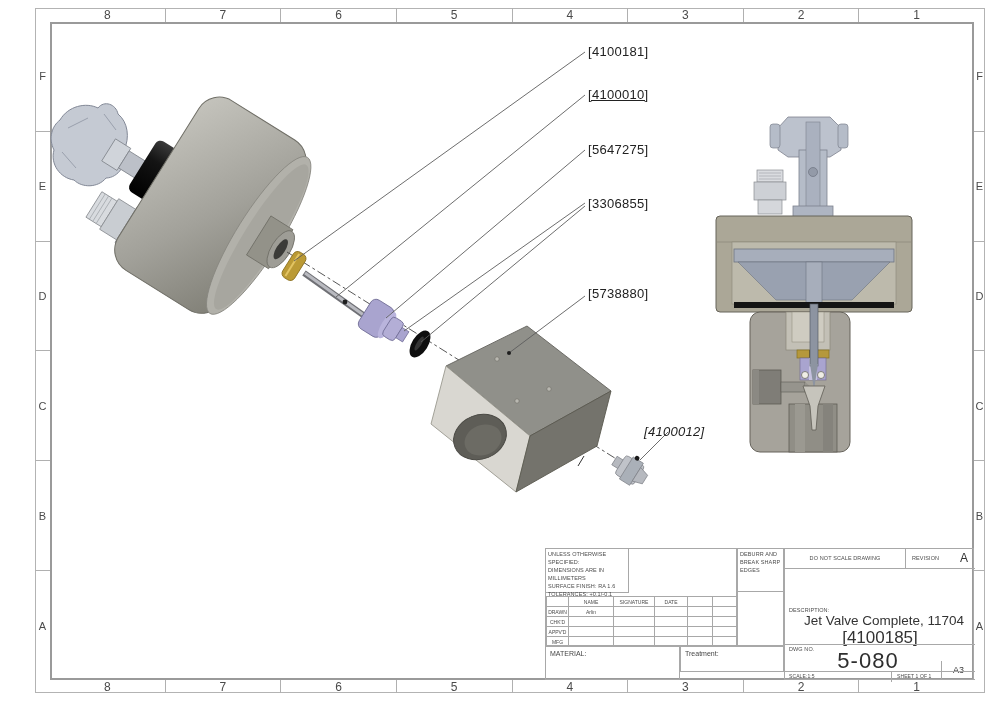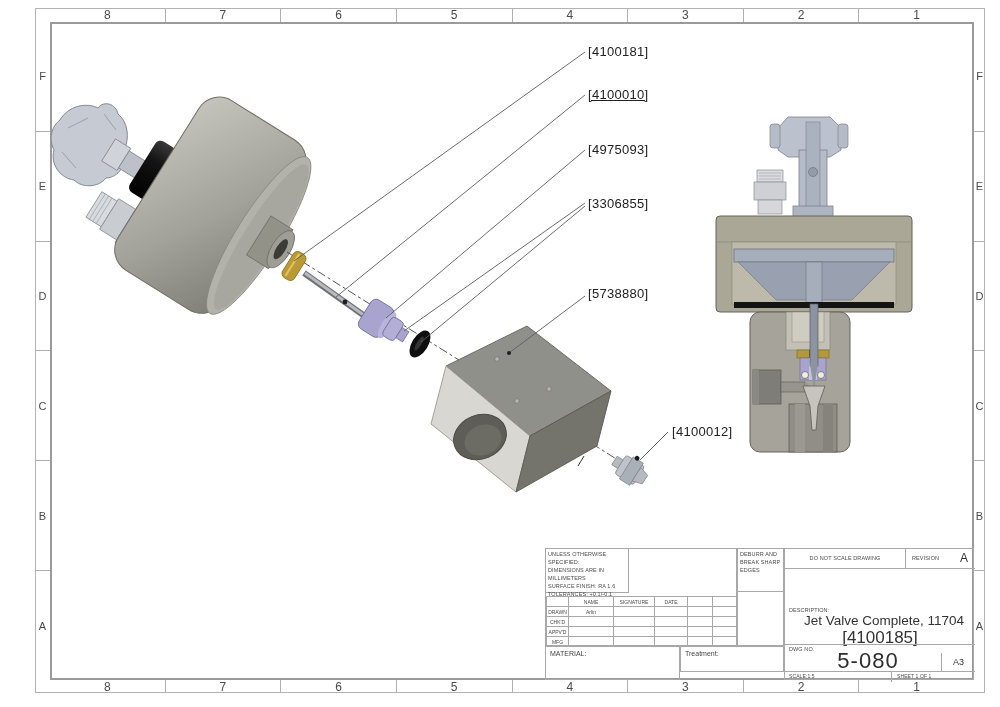--- a/index.html
+++ b/index.html
@@ -219,24 +219,24 @@
       <rect x="795" y="404" width="10" height="48" fill="#9b9991"></rect>
       <rect x="823" y="404" width="10" height="48" fill="#85837c"></rect>
       <rect x="810" y="304" width="8" height="62" fill="#8d94a1" stroke="#565c66" stroke-width="0.7"></rect>
       <polygon points="810,364 818,364 814,390" fill="#8d94a1"></polygon>
       <polygon points="803,386 825,386 818,406 816,430 812,430 810,406" fill="#c6c4bc" stroke="#5f5d56" stroke-width="0.8"></polygon>
     </g>
   </svg>
 
   <div class="callout" style="left:588px;top:44px;">[4100181]</div>
   <div class="callout" style="left:588px;top:87px;text-decoration:underline;">[4100010]</div>
-  <div class="callout" style="left:588px;top:142px;">[4975093]</div>
+  <div class="callout" style="left:588px;top:142px;">[5647275]</div>
   <div class="callout" style="left:588px;top:196px;">[3306855]</div>
   <div class="callout" style="left:588px;top:286px;">[5738880]</div>
-  <div class="callout" style="left:672px;top:424px;">[4100012]</div>
+  <div class="callout" style="left:644px;top:424px;font-style:italic;">[4100012]</div>
 
   <div class="tb-cell" style="left:545px;top:548px;width:192px;height:98px;">
     <div class="abs tiny" style="left:0;top:0;width:83px;height:44px;border-right:1px solid #a8a8a8;border-bottom:1px solid #a8a8a8;padding:2px 2px;box-sizing:border-box;">
       <div>UNLESS OTHERWISE SPECIFIED:</div>
       <div>DIMENSIONS ARE IN MILLIMETERS</div>
       <div>SURFACE FINISH: RA 1.6</div>
       <div>TOLERANCES: +0.1/-0.1</div>
     </div>
     <div class="abs" id="sig-table" style="left:0;top:47px;">
         <div class="sig-cell"></div>
@@ -293,21 +293,21 @@
       <span class="abs" style="right:7px;top:2px;font-size:12px;color:#333;">A</span>
     </div>
     <div class="abs" style="left:0;top:20px;width:190px;height:75px;box-sizing:border-box;">
       <span class="abs tiny" style="left:4px;top:38px;">DESCRIPTION:</span>
       <div class="abs desc-title" style="left:4px;top:44px;">Jet Valve Complete, 11704</div>
       <div class="abs desc-sub" style="left:0;top:59px;">[4100185]</div>
     </div>
     <div class="abs" style="left:0;top:95px;width:190px;height:27px;border-top:1px solid #a8a8a8;box-sizing:border-box;">
       <span class="abs tiny" style="left:4px;top:1px;">DWG NO.</span>
       <div class="abs dwg-big" style="left:-12px;top:3px;">5-080</div>
-      <div class="abs" style="left:156px;top:8px;width:34px;height:19px;border-left:1px solid #a8a8a8;border-bottom:1px solid #a8a8a8;display:flex;align-items:center;justify-content:center;font-size:9px;color:#3a3a3a;box-sizing:border-box;">
+      <div class="abs" style="left:156px;top:16px;width:34px;height:19px;border-left:1px solid #a8a8a8;border-bottom:1px solid #a8a8a8;display:flex;align-items:center;justify-content:center;font-size:9px;color:#3a3a3a;box-sizing:border-box;">
         <span>A3</span>
       </div>
     </div>
     <div class="abs" style="left:0;top:122px;width:190px;height:10px;border-top:1px solid #a8a8a8;box-sizing:border-box;">
       <span class="abs tiny" style="left:4px;top:1px;font-size:5px;">SCALE:1:5</span>
       <div class="abs" style="left:106px;top:0;width:1px;height:10px;background:#a8a8a8;"></div>
       <span class="abs tiny" style="left:112px;top:1px;font-size:5px;">SHEET 1 OF 1</span>
     </div>
   </div>
 

